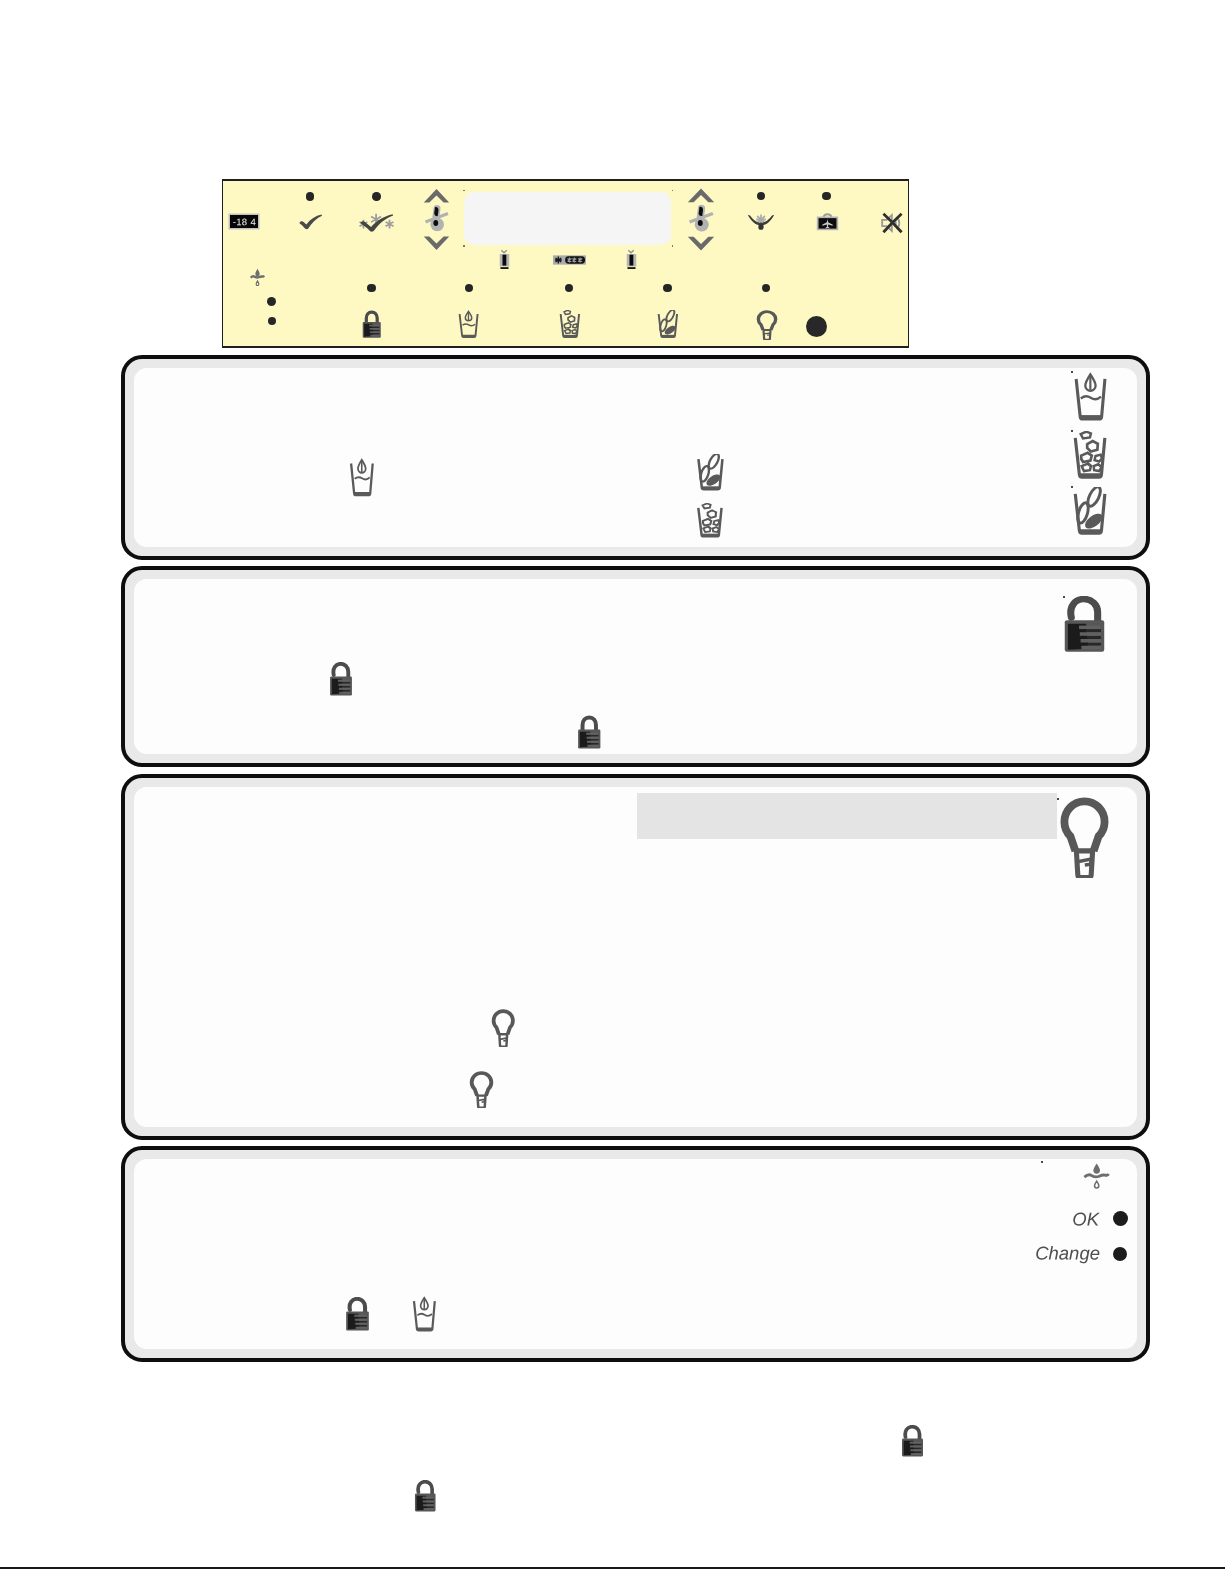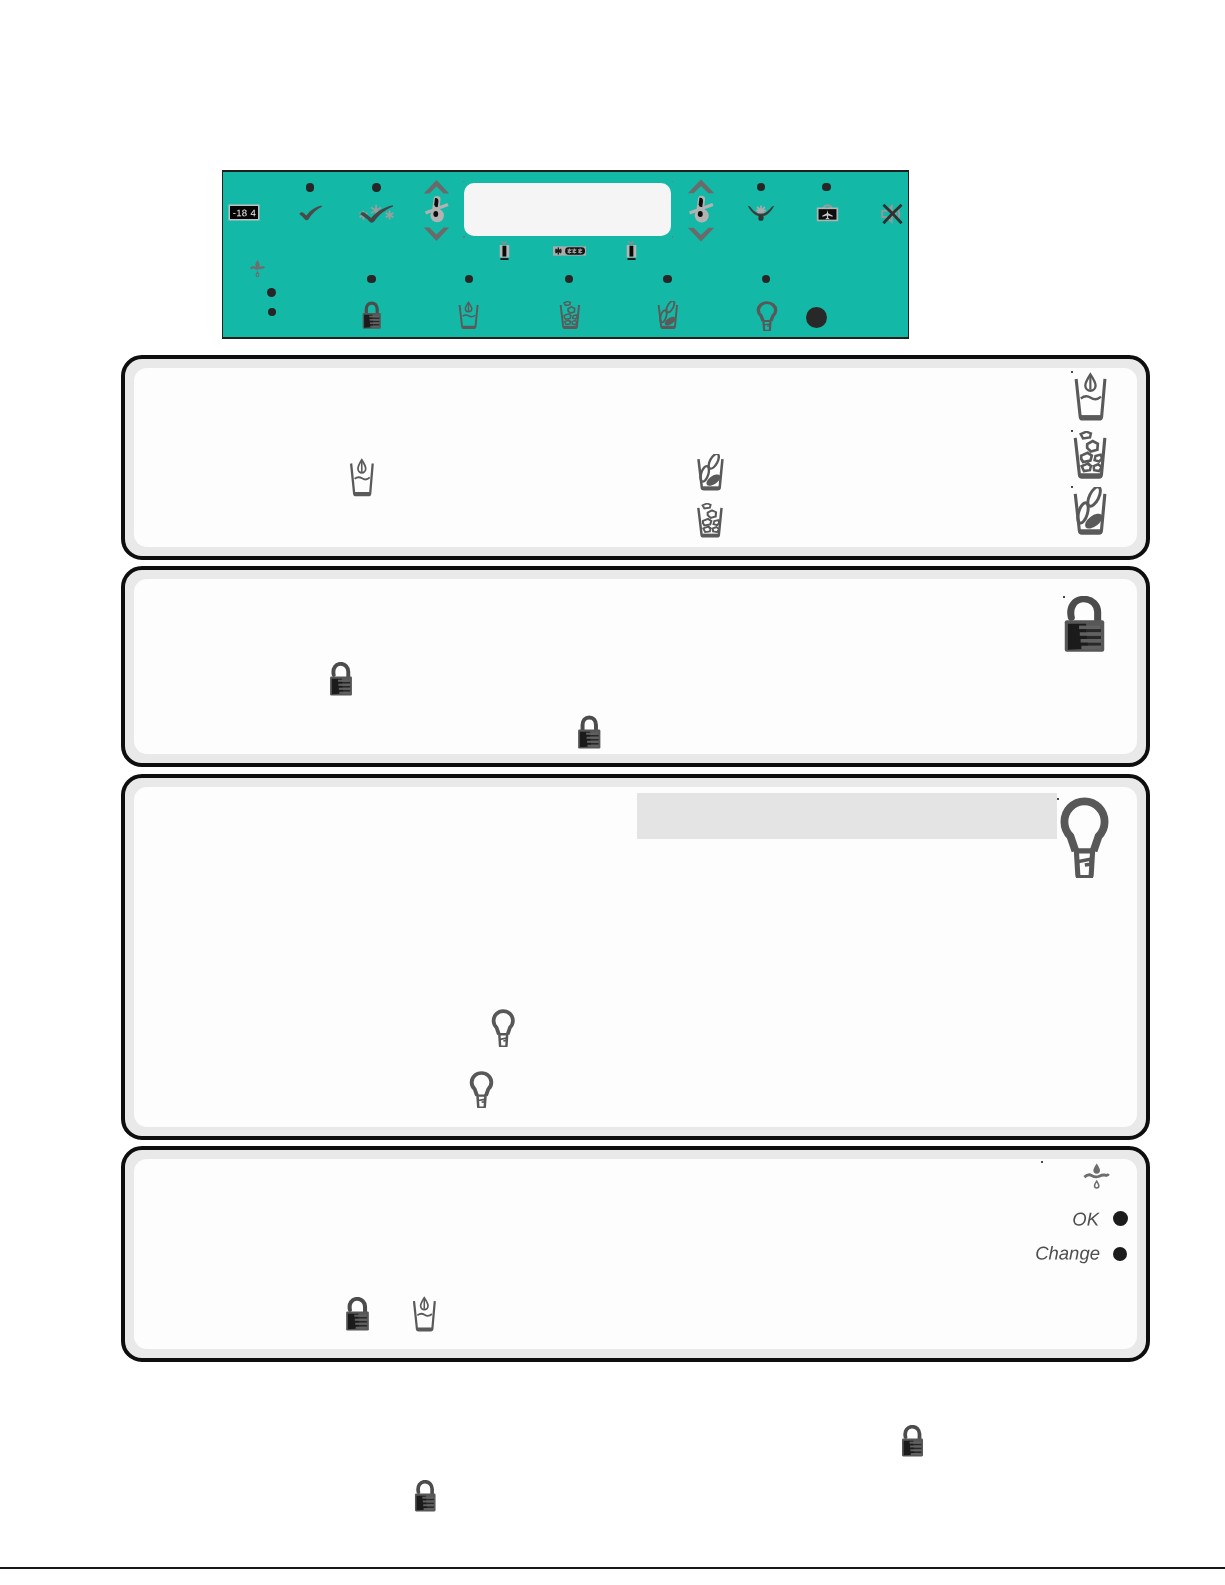--- a/index.html
+++ b/index.html
@@ -149,21 +149,21 @@
   <rect x="12.5" y="1.2" width="20.5" height="7.6" rx="3.6" fill="#151515"></rect>
   <g stroke="#9e9e9e" stroke-width="1.2">
     <path d="M17,2.5 L17,7.5 M15,3.5 L19,6.5 M19,3.5 L15,6.5"></path>
     <path d="M22,2.5 L22,7.5 M20,3.5 L24,6.5 M24,3.5 L20,6.5"></path>
     <path d="M28,2.5 L28,7.5 M26,3.5 L30,6.5 M30,3.5 L26,6.5"></path>
   </g>
 </symbol>
 </defs>
 </svg>
 
-<div class="abs" style="left:222px;top:170px;width:685px;height:164.5px;background:#14b8a6;border:2px solid #1f1f1f;border-left-width:1px;border-right-width:1px">
+<div class="abs" style="left:222px;top:179px;width:685px;height:164.5px;background:#fef9c3;border:2px solid #1f1f1f;border-left-width:1px;border-right-width:1px">
 
   <div class="abs" style="left:7px;top:33.5px;width:28px;height:13px;background:#060606;box-shadow:0 0 0 1.5px #c2c2c2">
       <svg style="left:0;top:0" width="28" height="13" viewBox="0 0 28 13">
         <text transform="rotate(0.03 14 6)" x="14.4" y="10.2" text-anchor="middle" font-size="9.6" letter-spacing="0.3" fill="#f0f0f0" font-family="Liberation Sans, sans-serif">-18 4</text>
       </svg>
     </div>
 
   <div class="led" style="left:82.5px;top:11px;width:8.5px;height:8.5px"></div>
 
   <svg style="left:75px;top:33px" width="25" height="16" viewBox="0 0 34 22" preserveAspectRatio="none">

